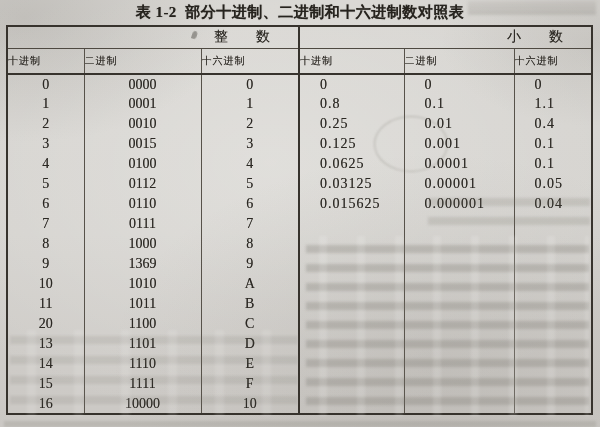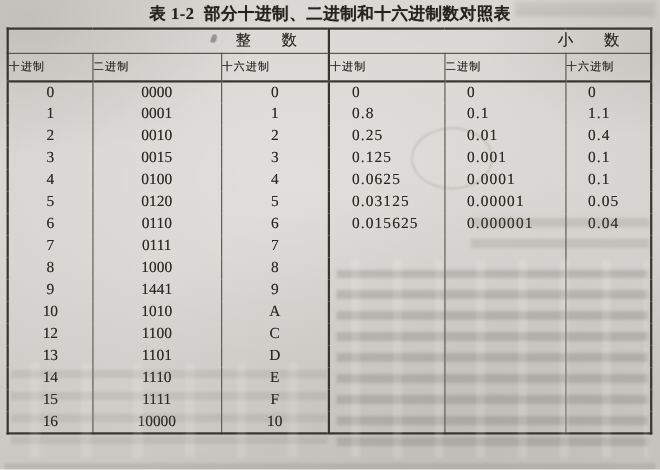--- a/index.html
+++ b/index.html
@@ -180,21 +180,21 @@
         <tr>
           <td class="int-col c0">4</td>
           <td class="int-col c1">0100</td>
           <td class="int-col c2">4</td>
           <td class="frac-col c3">0.0625</td>
           <td class="frac-col c4">0.0001</td>
           <td class="frac-col c5">0.1</td>
         </tr>
         <tr>
           <td class="int-col c0">5</td>
-          <td class="int-col c1">0120</td>
+          <td class="int-col c1">0112</td>
           <td class="int-col c2">5</td>
           <td class="frac-col c3">0.03125</td>
           <td class="frac-col c4">0.00001</td>
           <td class="frac-col c5">0.05</td>
         </tr>
         <tr>
           <td class="int-col c0">6</td>
           <td class="int-col c1">0110</td>
           <td class="int-col c2">6</td>
           <td class="frac-col c3">0.015625</td>
@@ -212,36 +212,44 @@
         <tr>
           <td class="int-col c0">8</td>
           <td class="int-col c1">1000</td>
           <td class="int-col c2">8</td>
           <td class="frac-col c3"></td>
           <td class="frac-col c4"></td>
           <td class="frac-col c5"></td>
         </tr>
         <tr>
           <td class="int-col c0">9</td>
-          <td class="int-col c1">1441</td>
+          <td class="int-col c1">1369</td>
           <td class="int-col c2">9</td>
           <td class="frac-col c3"></td>
           <td class="frac-col c4"></td>
           <td class="frac-col c5"></td>
         </tr>
         <tr>
           <td class="int-col c0">10</td>
           <td class="int-col c1">1010</td>
           <td class="int-col c2">A</td>
           <td class="frac-col c3"></td>
           <td class="frac-col c4"></td>
           <td class="frac-col c5"></td>
         </tr>
         <tr>
-          <td class="int-col c0">12</td>
+          <td class="int-col c0">11</td>
+          <td class="int-col c1">1011</td>
+          <td class="int-col c2">B</td>
+          <td class="frac-col c3"></td>
+          <td class="frac-col c4"></td>
+          <td class="frac-col c5"></td>
+        </tr>
+        <tr>
+          <td class="int-col c0">20</td>
           <td class="int-col c1">1100</td>
           <td class="int-col c2">C</td>
           <td class="frac-col c3"></td>
           <td class="frac-col c4"></td>
           <td class="frac-col c5"></td>
         </tr>
         <tr>
           <td class="int-col c0">13</td>
           <td class="int-col c1">1101</td>
           <td class="int-col c2">D</td>

